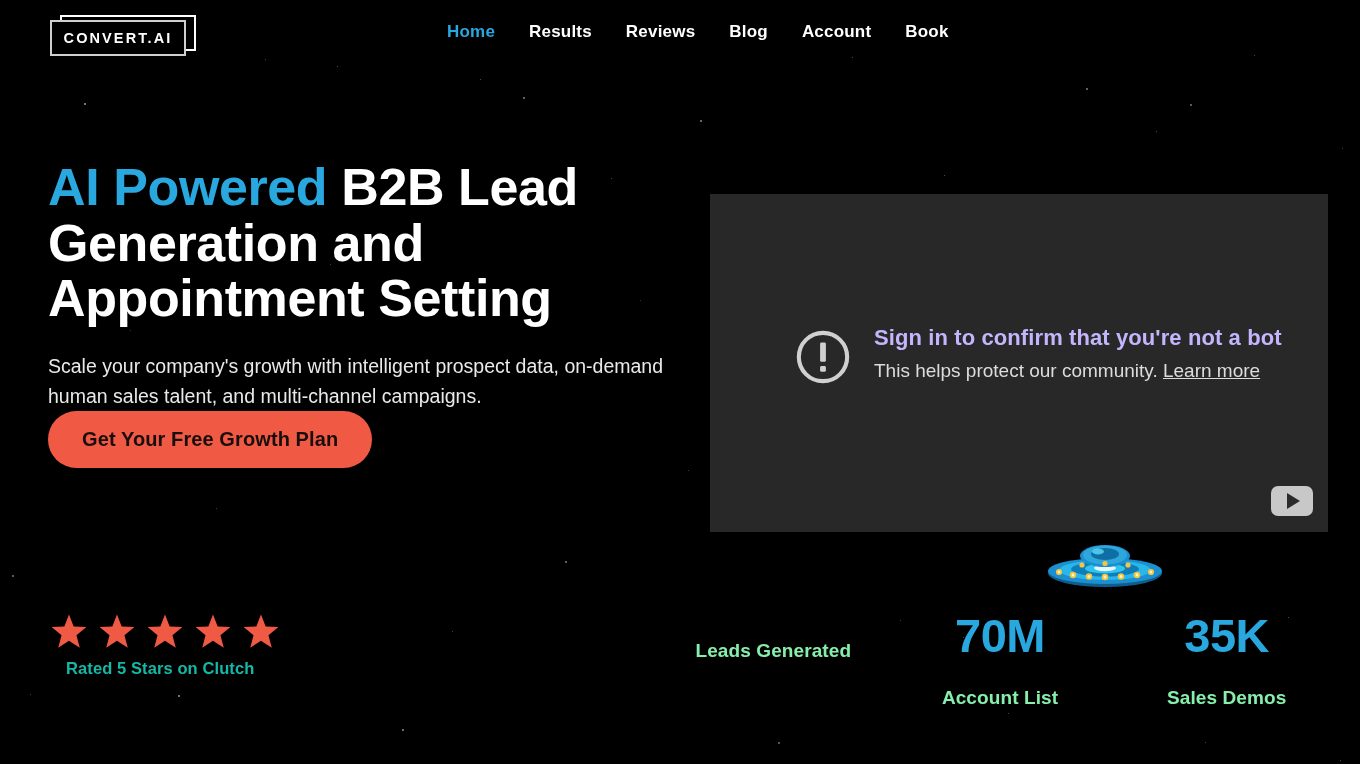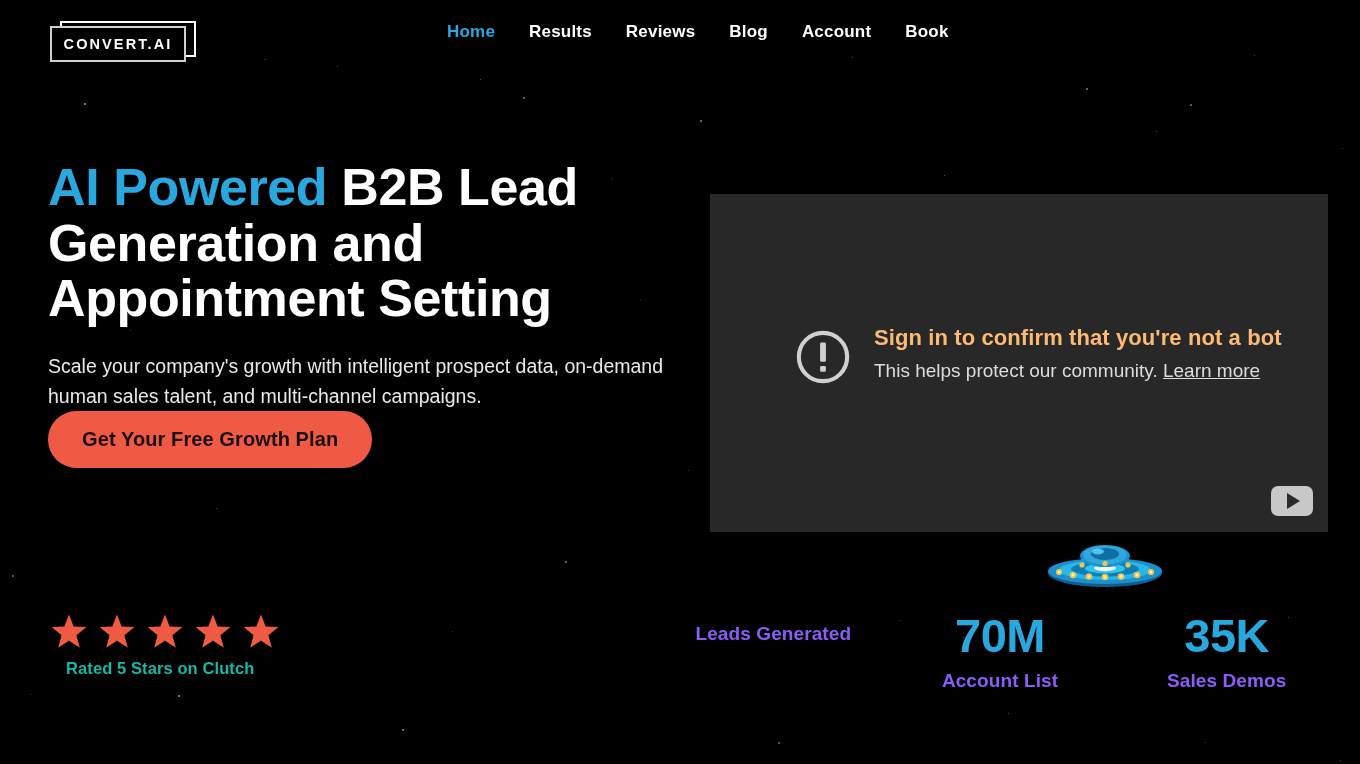--- a/index.html
+++ b/index.html
@@ -16,21 +16,21 @@
   
   .stars { position:absolute; inset:0; pointer-events:none; z-index:0; }
   .star { position:absolute; background:#ffffff; border-radius:50%; }
 
   
   .header {
     position:absolute; top:0; left:0; width:1360px; height:70px;
     z-index:5;
   }
   .logo-wrap {
-    position:absolute; left:50px; top:26px;
+    position:absolute; left:50px; top:20px;
     width:136px; height:36px;
   }
   .logo-box-back {
     position:absolute; left:10px; top:-5px;
     width:136px; height:36px;
     border:2px solid #ffffff;
   }
   .logo-box-front {
     position:absolute; left:0; top:0;
     width:136px; height:36px;
@@ -111,21 +111,21 @@
     background:#282828;
     z-index:3;
     overflow:hidden;
   }
   .botcheck {
     position:absolute; left:84px; top:130px;
     display:flex; align-items:flex-start; gap:22px;
   }
   .warn-icon { width:58px; height:58px; flex:0 0 58px; margin-top:4px; }
   .botcheck-text-title {
-    color:#fdba74; font-size:22px; font-weight:700;
+    color:#c4b5fd; font-size:22px; font-weight:700;
     line-height:1.25; letter-spacing:0.1px;
   }
   .botcheck-text-sub {
     margin-top:8px;
     color:#dcdcdc; font-size:19px; font-weight:400;
   }
   .botcheck-text-sub a {
     color:#dcdcdc; text-decoration:underline;
   }
   .play-badge {
@@ -151,22 +151,22 @@
   .stats {
     position:absolute; left:660px; top:612px; width:680px;
     display:flex; z-index:4;
   }
   .stat { flex:1; text-align:center; }
   .stat-value {
     color:#29a8e0; font-size:47px; font-weight:800;
     line-height:1.0; letter-spacing:-0.5px;
   }
   .stat-label {
-    margin-top:11px;
-    color:#8b5cf6; font-size:19px; font-weight:700;
+    margin-top:28px;
+    color:#86efac; font-size:19px; font-weight:700;
     letter-spacing:0.1px;
     text-align:center;
   }
 </style>
 </head>
 <body>
 
 <div class="page">
 
   <div class="stars" id="starfield">

